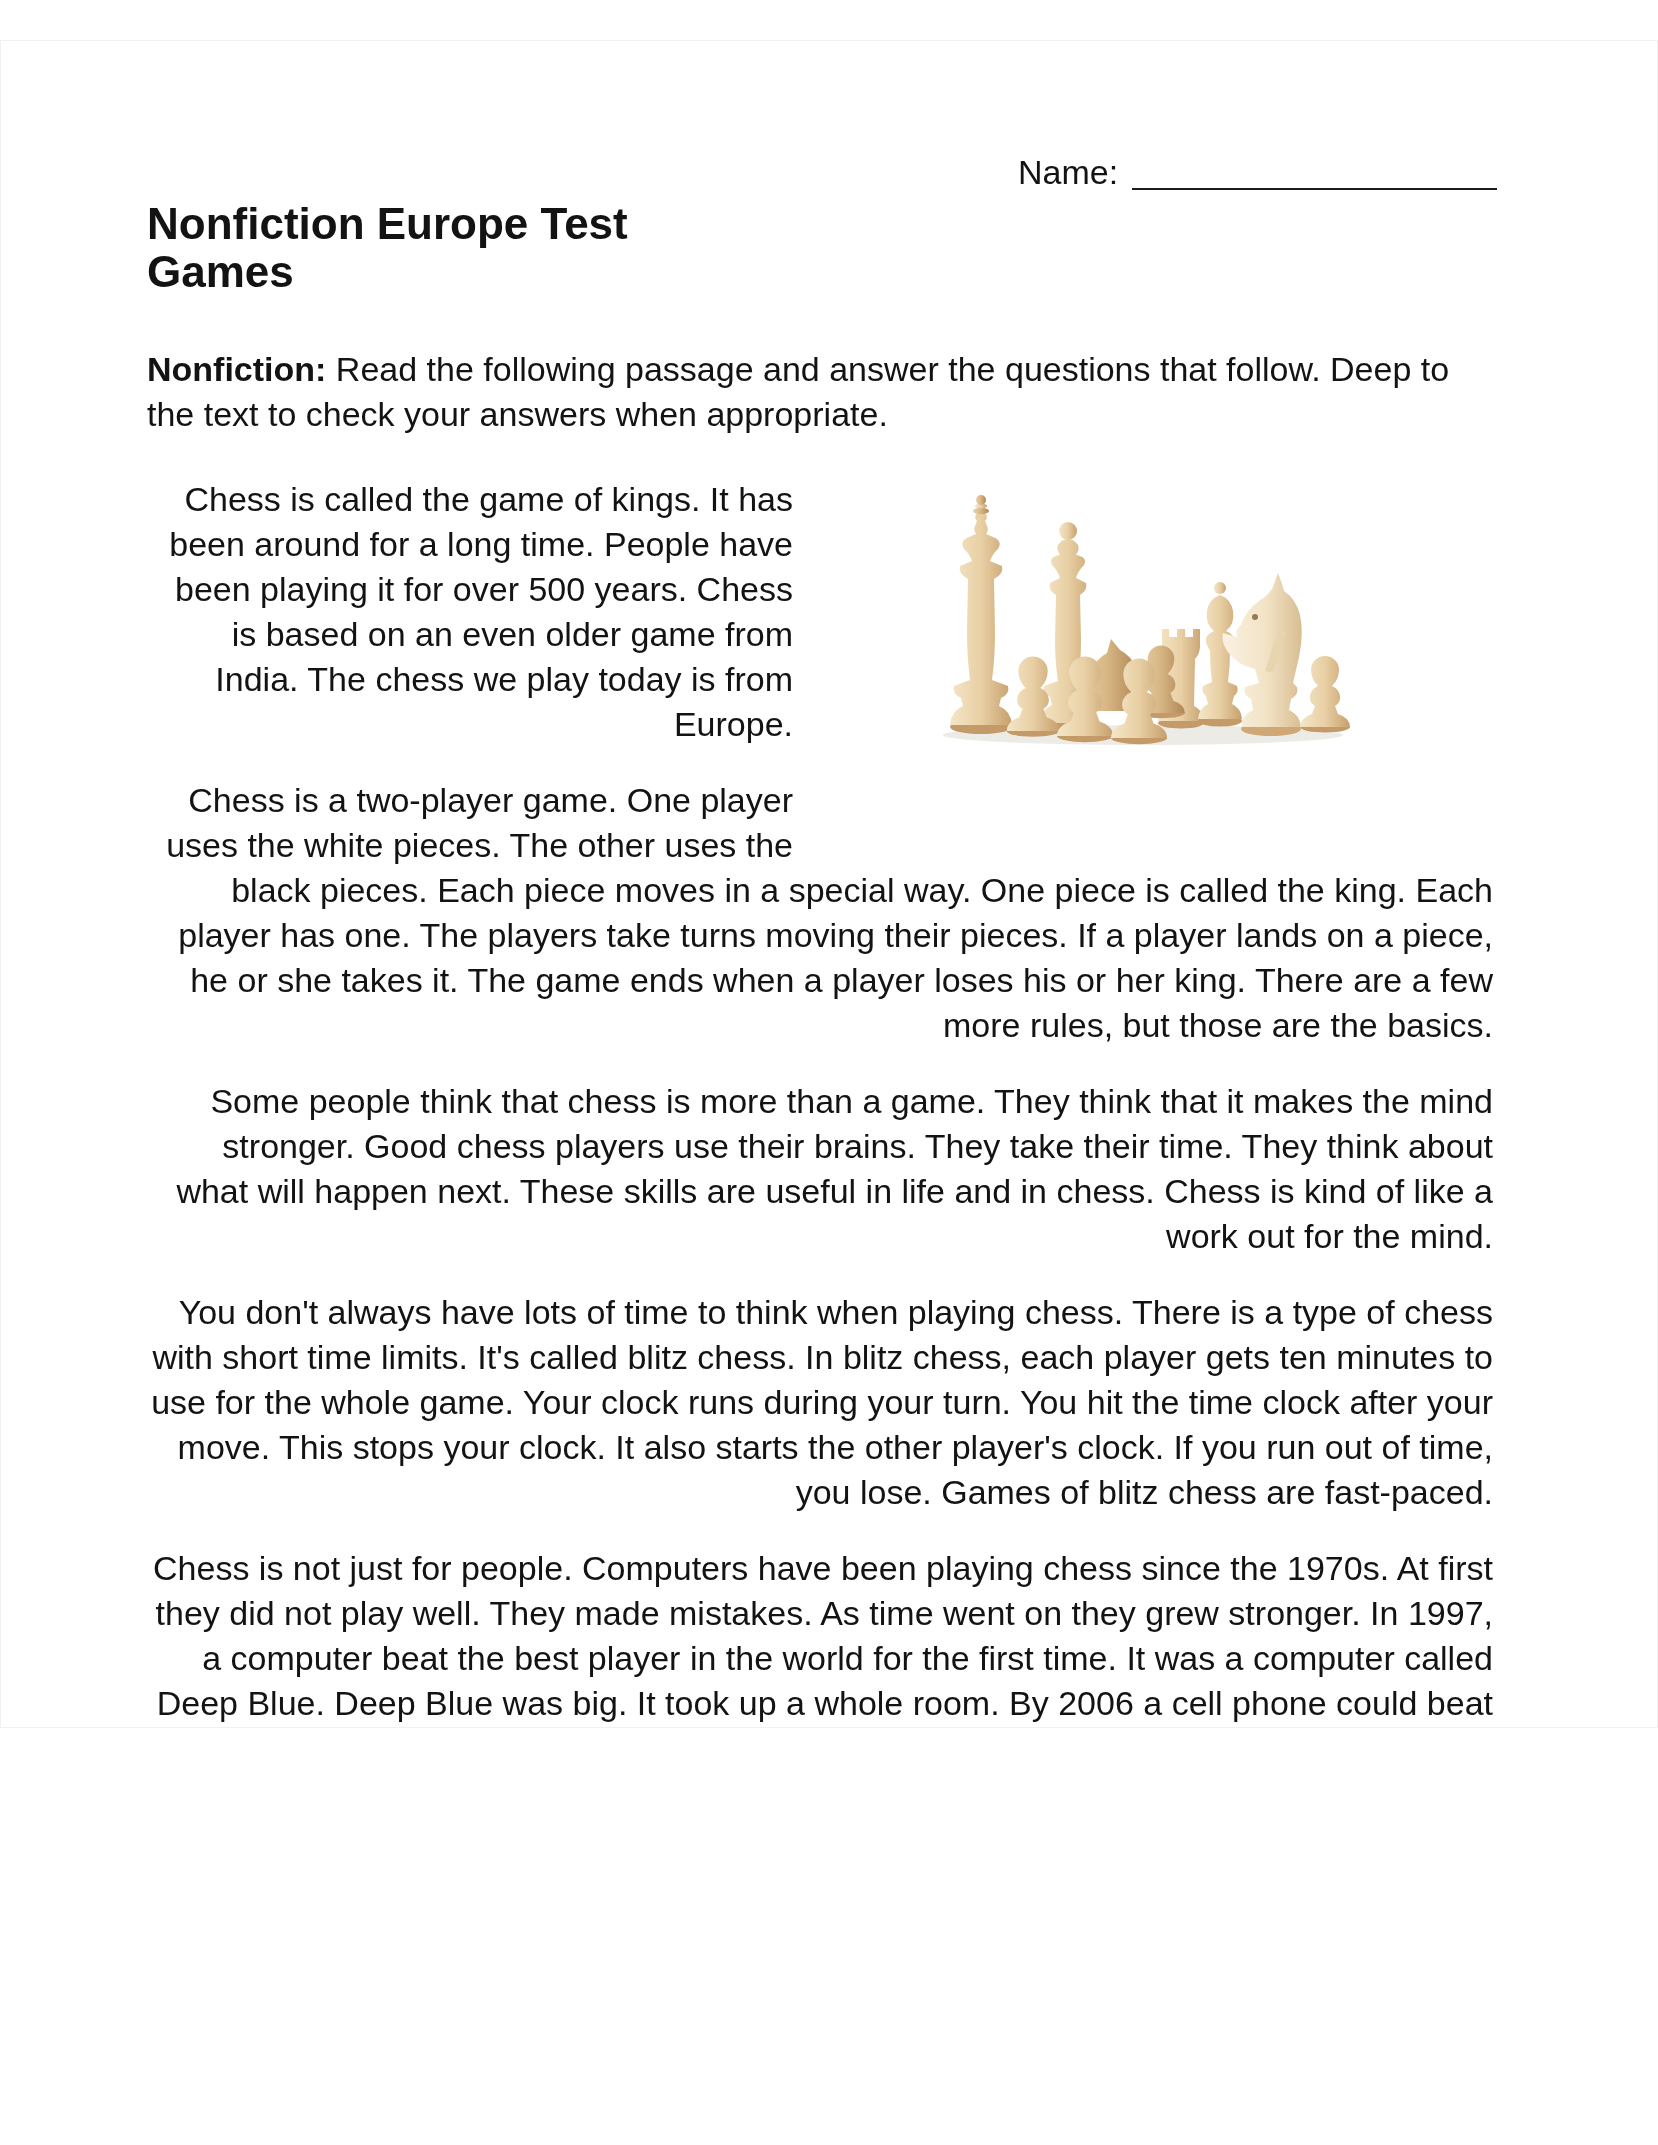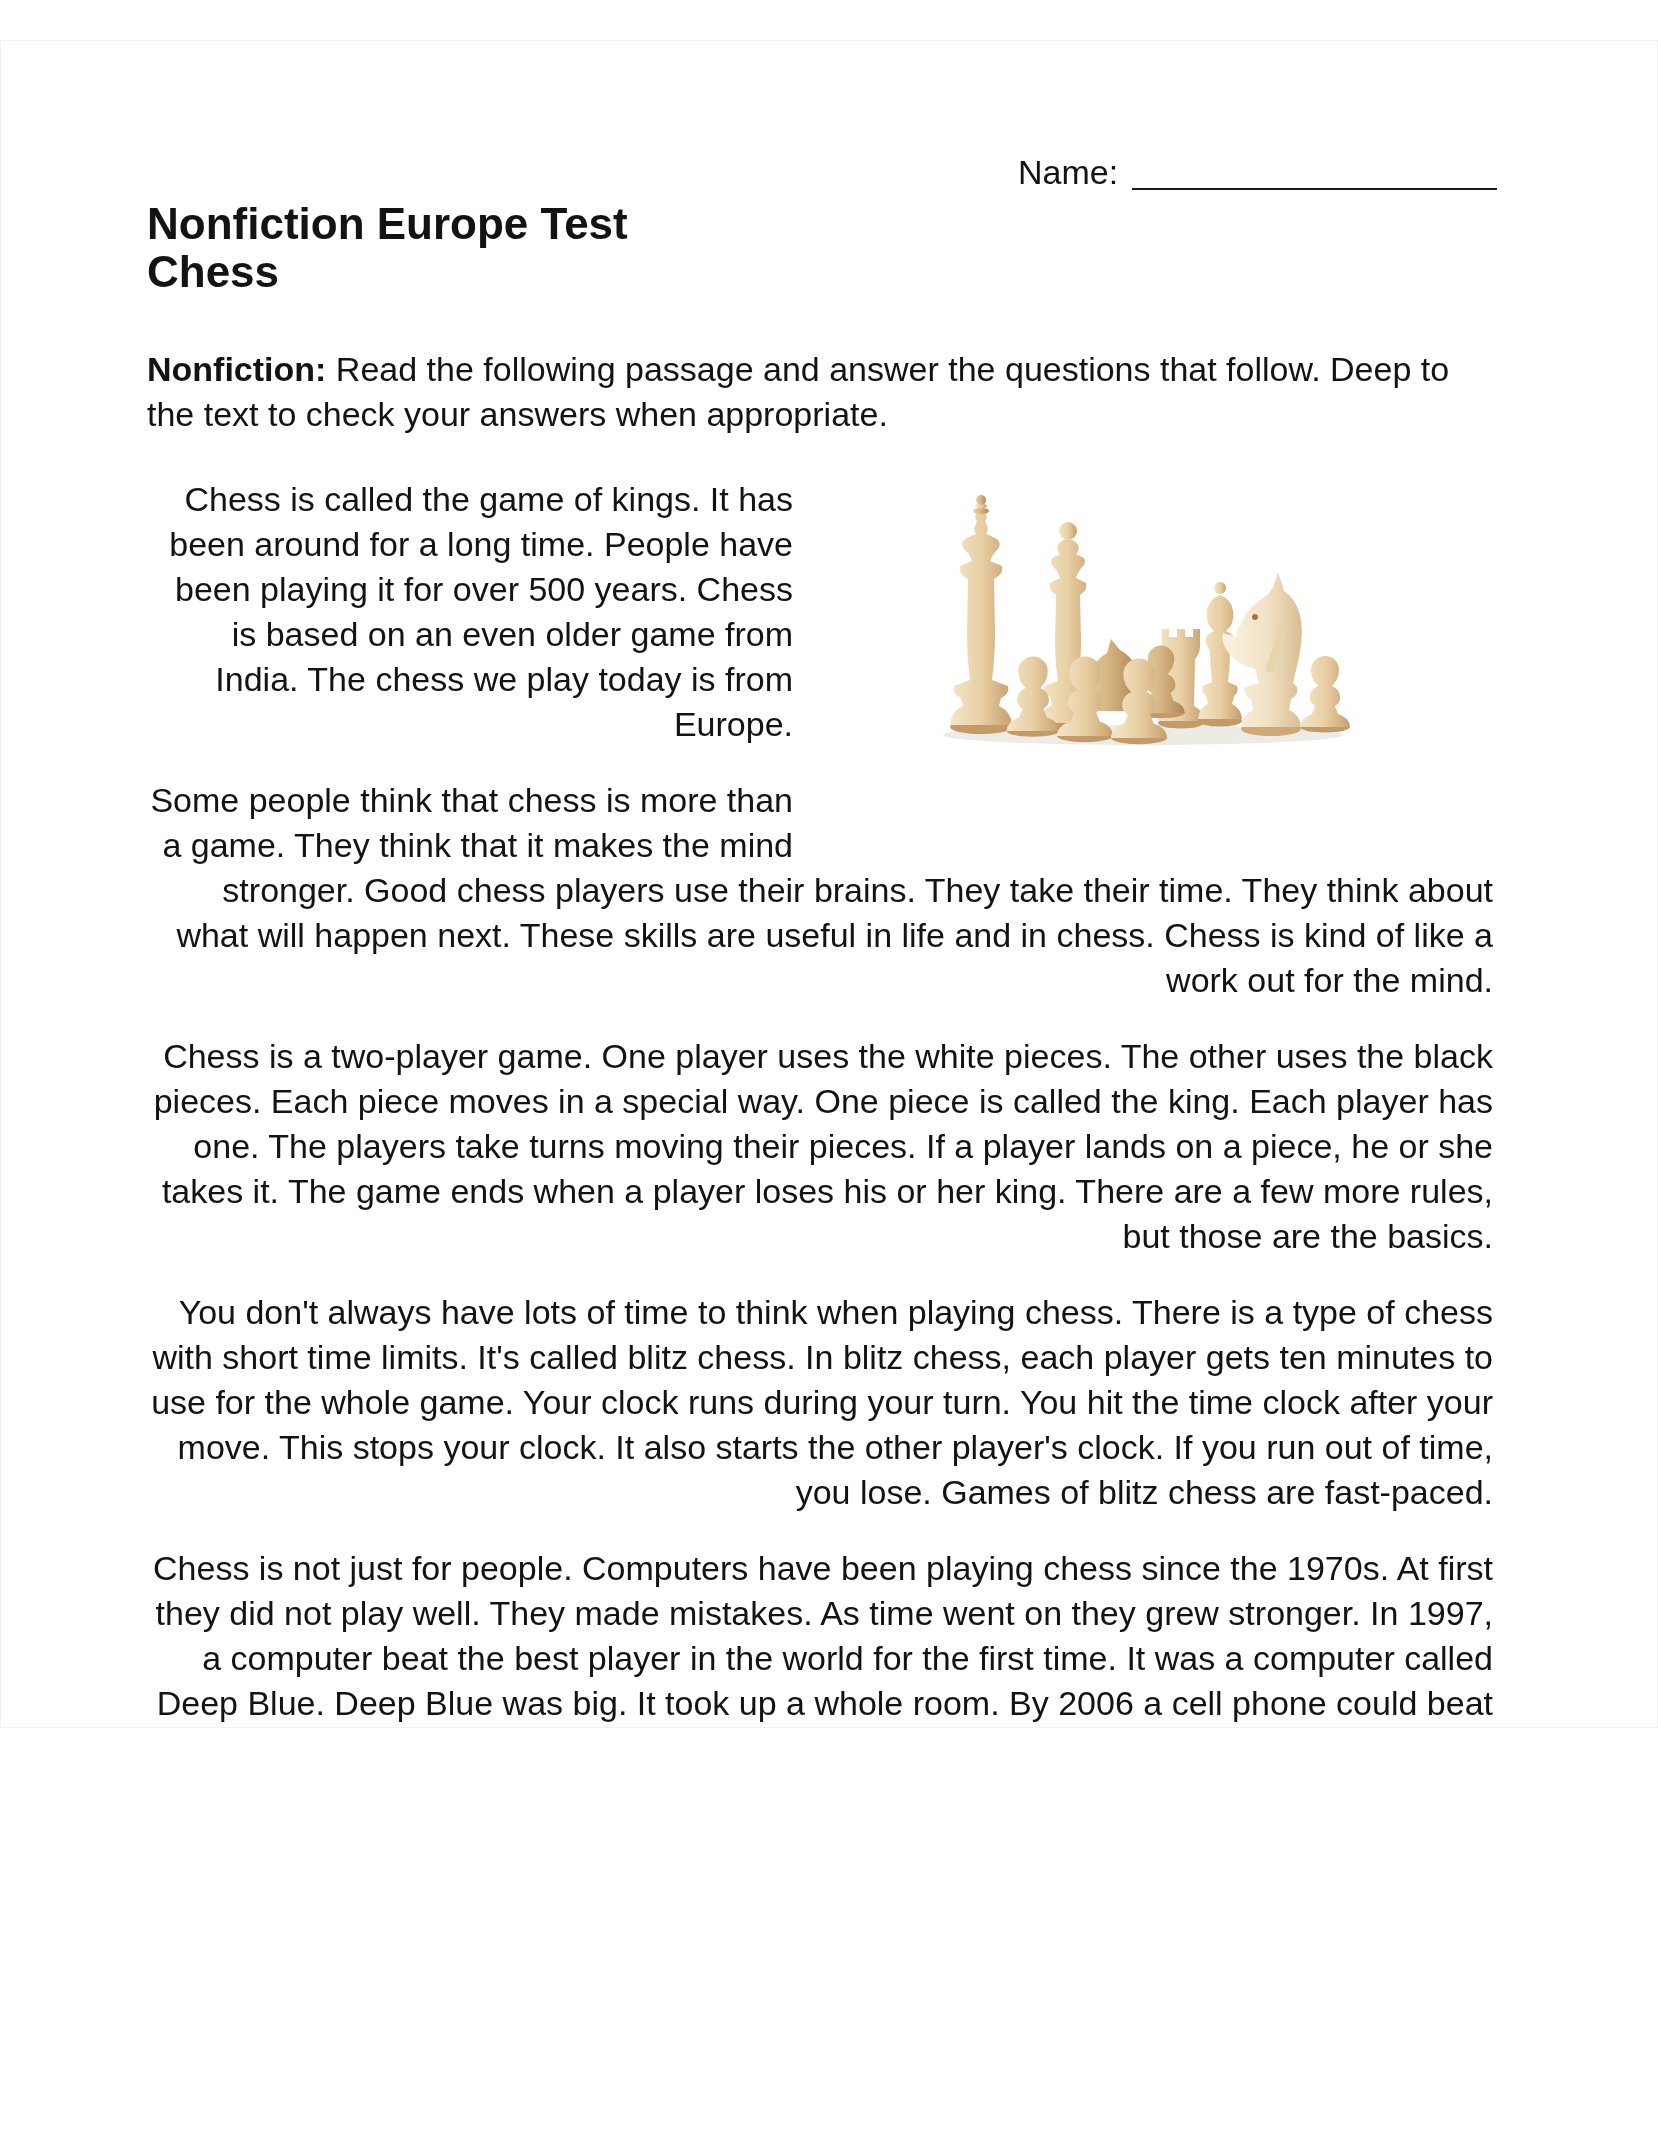--- a/index.html
+++ b/index.html
@@ -58,21 +58,21 @@
 <body>
 
 <div class="page">
 
   <div class="name-row">
     <span>Name:</span><span class="name-line"></span>
   </div>
 
   <div class="title">
     <div>Nonfiction Europe Test</div>
-    <div>Chess</div>
+    <div>Games</div>
   </div>
 
   <div class="directions">
     <span class="dlabel">Nonfiction:</span>
     <span>Read the following passage and answer the questions that follow. Deep to the text to check your answers when appropriate.</span>
   </div>
 
   <div class="content">
 
     <figure class="chess-figure">
@@ -152,19 +152,19 @@
           <path fill="url(#wood)" d="M -25,0 Q -25,-9 -13,-13 L -10,-21 Q -16,-25 -15,-31 Q -14,-38 -7,-41 Q -14,-48 -14,-57 A 14 14 0 1 1 14,-57 Q 14,-48 7,-41 Q 14,-38 15,-31 Q 16,-25 10,-21 L 13,-13 Q 25,-9 25,0 Z"></path>
         </g>
         <g transform="translate(206,255) scale(1.12)">
           <ellipse cx="0" cy="0" rx="25" ry="5.5" fill="#c49a69"></ellipse>
           <path fill="url(#wood)" d="M -25,0 Q -25,-9 -13,-13 L -10,-21 Q -16,-25 -15,-31 Q -14,-38 -7,-41 Q -14,-48 -14,-57 A 14 14 0 1 1 14,-57 Q 14,-48 7,-41 Q 14,-38 15,-31 Q 16,-25 10,-21 L 13,-13 Q 25,-9 25,0 Z"></path>
         </g>
       </svg>
     </figure>
 
     <p>Chess is called the game of kings. It has been around for a long time. People have been playing it for over 500 years. Chess is based on an even older game from India. The chess we play today is from Europe.</p>
+    <p>Chess is a two-player game. One player uses the white pieces. The other uses the black pieces. Each piece moves in a special way. One piece is called the king. Each player has one. The players take turns moving their pieces. If a player lands on a piece, he or she takes it. The game ends when a player loses his or her king. There are a few more rules, but those are the basics.</p>
     <p>Some people think that chess is more than a game. They think that it makes the mind stronger. Good chess players use their brains. They take their time. They think about what will happen next. These skills are useful in life and in chess. Chess is kind of like a work out for the mind.</p>
-    <p>Chess is a two-player game. One player uses the white pieces. The other uses the black pieces. Each piece moves in a special way. One piece is called the king. Each player has one. The players take turns moving their pieces. If a player lands on a piece, he or she takes it. The game ends when a player loses his or her king. There are a few more rules, but those are the basics.</p>
     <p>You don't always have lots of time to think when playing chess. There is a type of chess with short time limits. It's called blitz chess. In blitz chess, each player gets ten minutes to use for the whole game. Your clock runs during your turn. You hit the time clock after your move. This stops your clock. It also starts the other player's clock. If you run out of time, you lose. Games of blitz chess are fast-paced.</p>
     <p>Chess is not just for people. Computers have been playing chess since the 1970s. At first they did not play well. They made mistakes. As time went on they grew stronger. In 1997, a computer beat the best player in the world for the first time. It was a computer called Deep Blue. Deep Blue was big. It took up a whole room. By 2006 a cell phone could beat the best players in the world. Chess sure has come a long way. Don't you think so?</p>
   </div>
 
 </div>
 
 </body></html>

